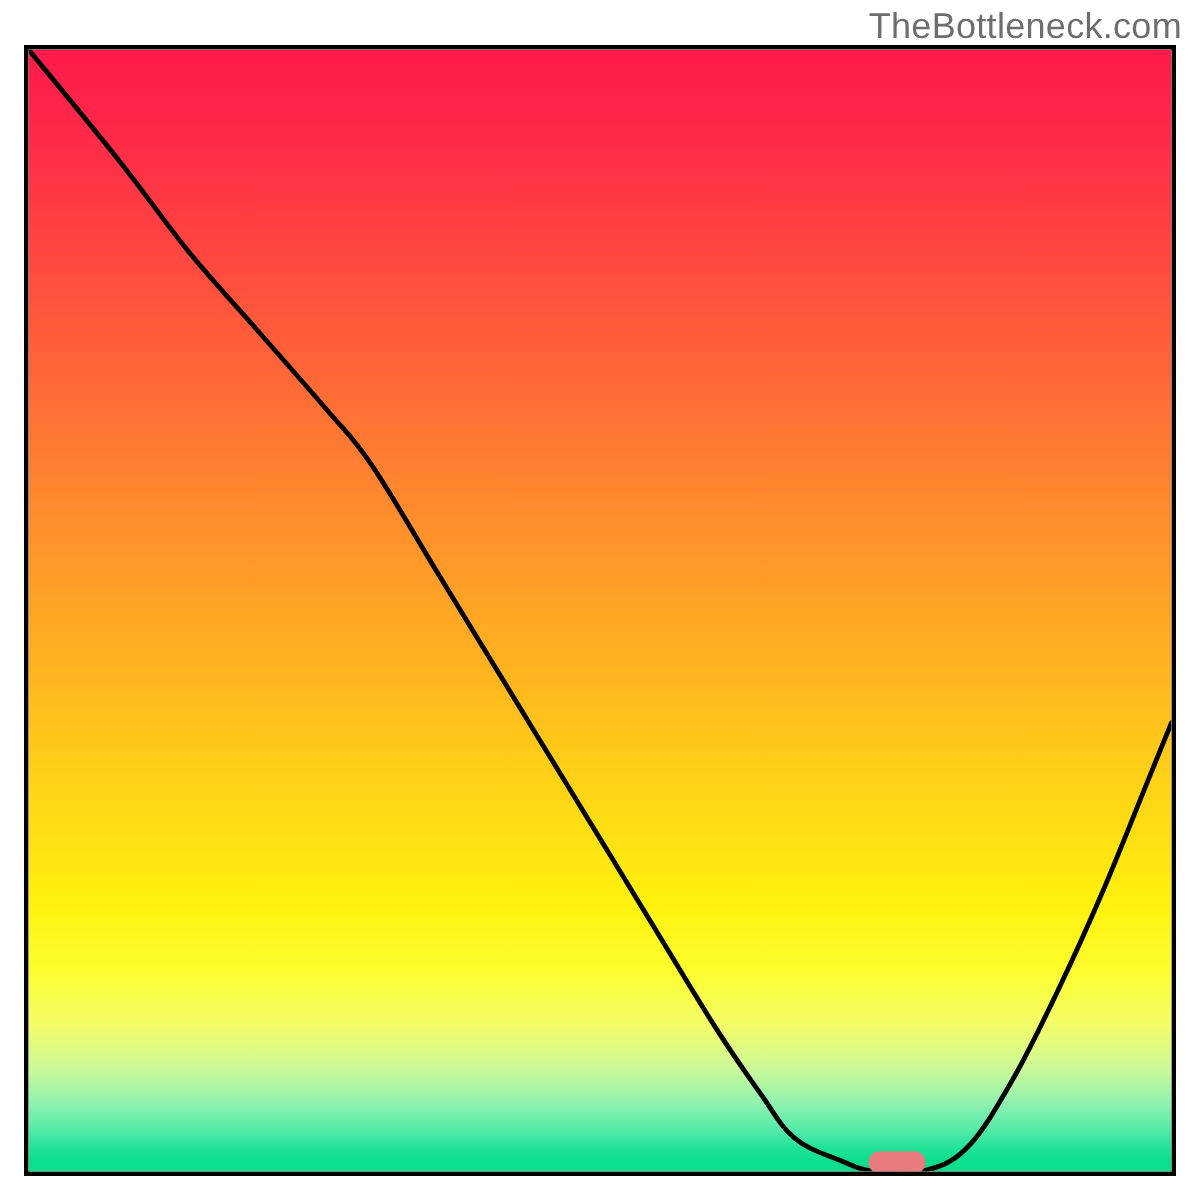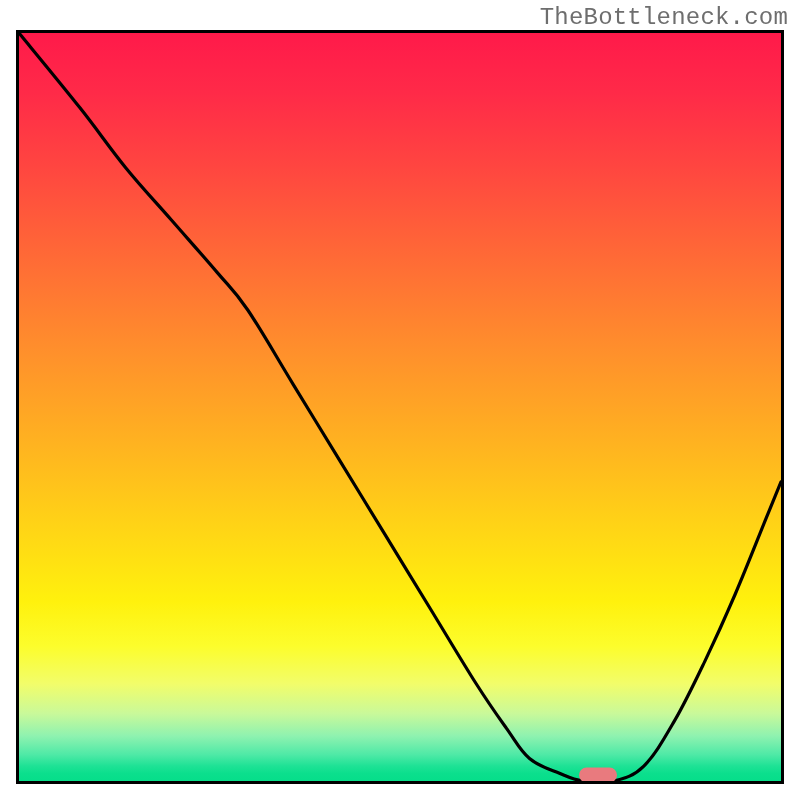--- a/index.html
+++ b/index.html
@@ -7,21 +7,20 @@
     padding: 0;
     width: 800px;
     height: 800px;
     background: #ffffff;
     font-family: Arial, Helvetica, sans-serif;
   }
   .container {
     position: relative;
     width: 800px;
     height: 800px;
-    font-family: Liberation Mono, monospace;
   }
   .watermark {
     position: absolute;
     top: 4px;
     right: 12px;
     color: #6e6e6e;
     font-size: 24px;
     font-weight: 500;
     letter-spacing: 0.2px;
     z-index: 30;

